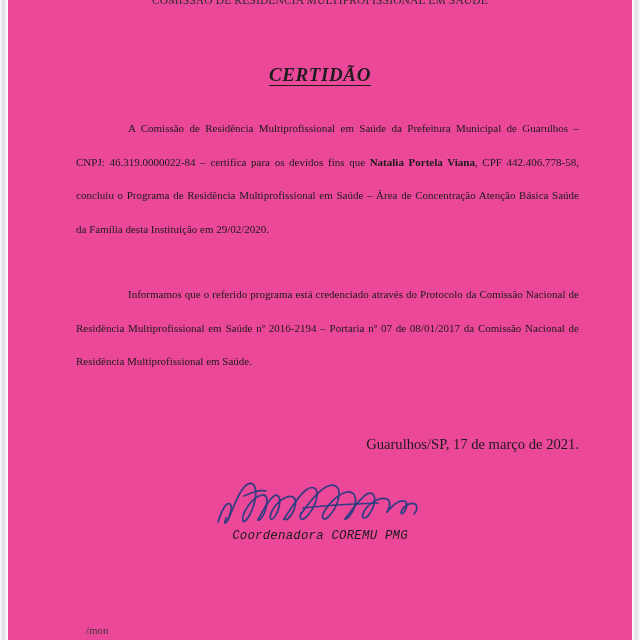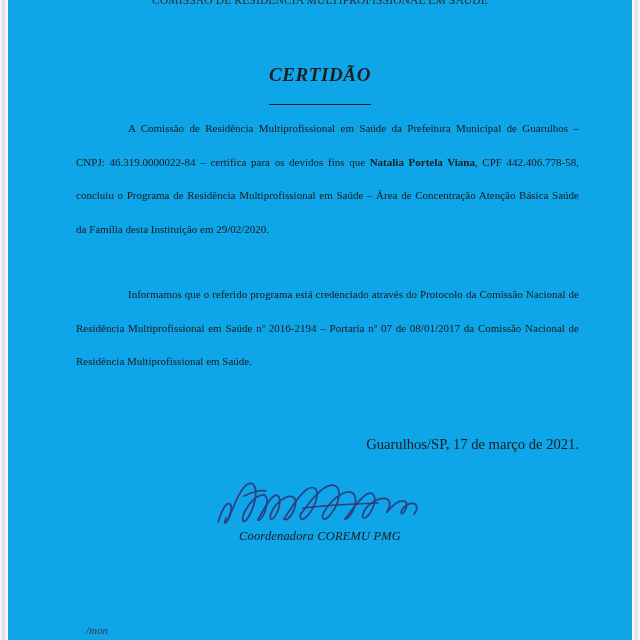--- a/index.html
+++ b/index.html
@@ -32,21 +32,21 @@
     right: 0;
     background: linear-gradient(to left, #ffffff 0px, #ebebef 2px, #dedee4 4px, #f2f2f5 6px, #ffffff 8px);
   }
 
   .page {
     position: absolute;
     left: 8px;
     top: 0;
     width: 624px;
     height: 640px;
-    background: #0ea5e9;
+    background: #ec4899;
   }
 
   
   .letterhead {
     position: absolute;
     top: -6px;
     left: 0;
     width: 624px;
     text-align: center;
     font-size: 11.5px;
@@ -63,21 +63,21 @@
     width: 624px;
     text-align: center;
     font-size: 19px;
     font-weight: bold;
     font-style: italic;
     letter-spacing: 0.6px;
     color: #1d1d1d;
   }
   .doc-title span {
     border-bottom: 1.6px solid #1d1d1d;
-    padding-bottom: 19px;
+    padding-bottom: 0;
   }
 
   
   .body-block {
     position: absolute;
     left: 68px;
     width: 503px;
     color: #1b1b1b;
     font-size: 11px;
     text-align: justify;
@@ -141,29 +141,29 @@
   .sig-role {
     position: absolute;
     left: 0;
     top: 51px;
     width: 240px;
     text-align: center;
     font-size: 12.4px;
     font-style: italic;
     color: #1b1b1b;
     letter-spacing: 0.2px;
+    font-family: Liberation Mono, monospace;
   }
 
   
   .footer-mark {
     position: absolute;
     left: 78px;
     top: 624px;
     font-size: 11px;
-    font-style: italic;
     color: #3a3a3a;
   }
 </style>
 </head>
 <body>
 
 <div class="screen">
 
   <div class="edge edge-left"></div>
   <div class="edge edge-right"></div>

